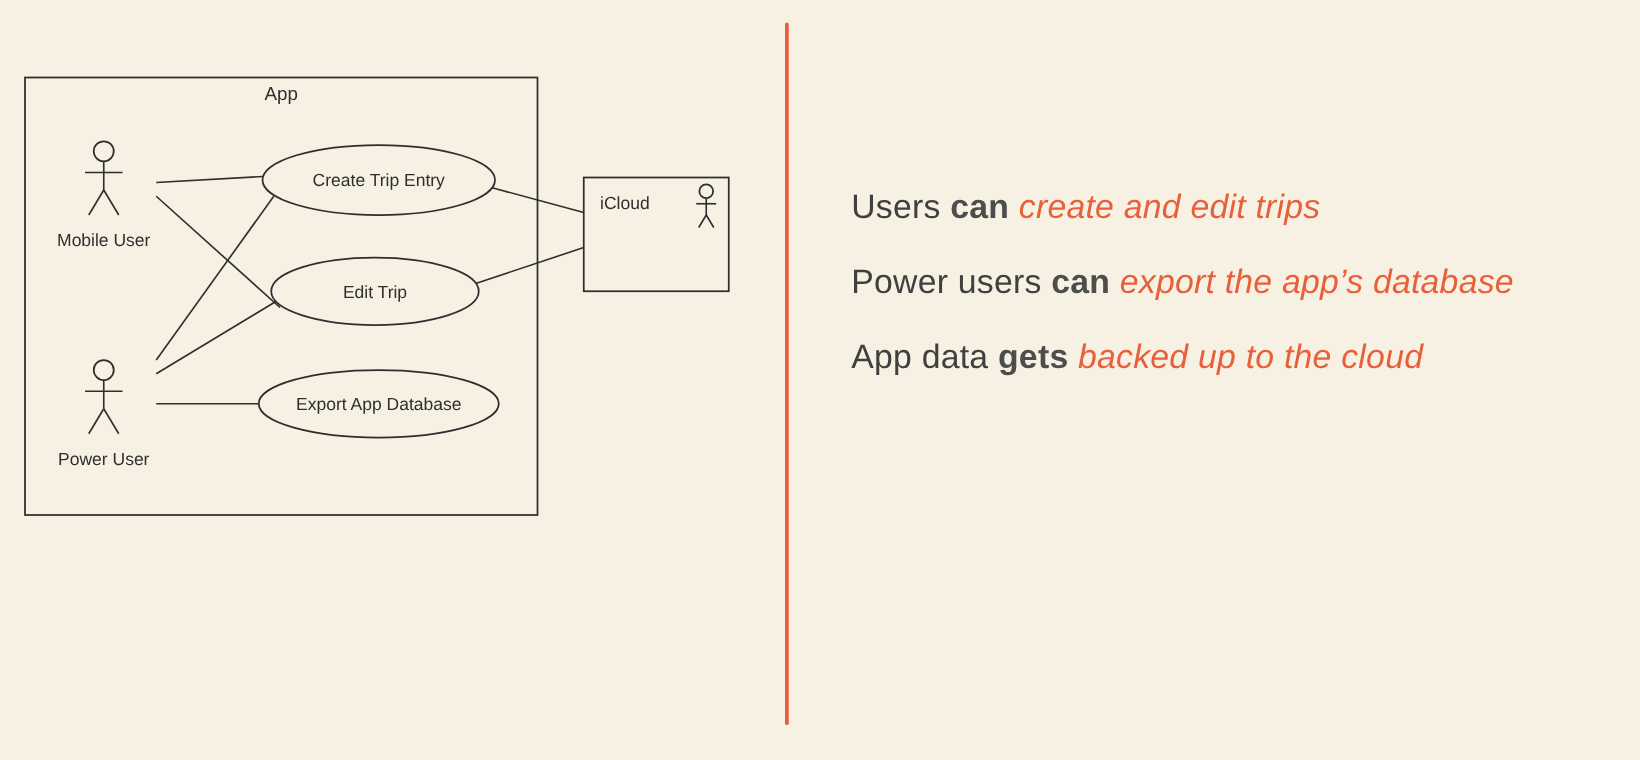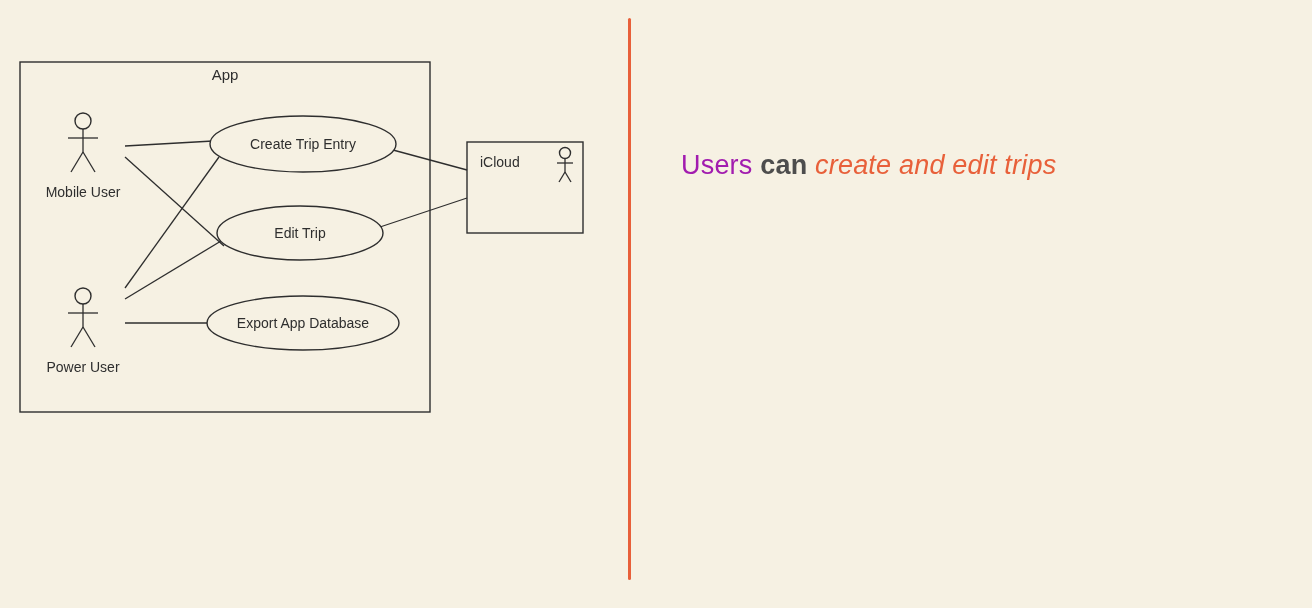--- a/index.html
+++ b/index.html
@@ -52,21 +52,21 @@
     left: 681px;
     top: 150px;
   }
   .note-line {
     font-size: 27px;
     font-weight: 500;
     letter-spacing: 0.2px;
     margin-bottom: 29px;
     white-space: nowrap;
   }
-  .c-blue   { color: #a21caf; }
+  .c-blue   { color: #404040; }
   .c-gray   { color: #4d4d4d; font-weight: bold; }
   .c-orange { color: #e8603a; font-style: italic; }
 </style>
 </head>
 <body>
 
 <div class="canvas">
 
   <svg class="diagram-svg" width="650" height="440" viewBox="0 0 650 440">
 
@@ -118,15 +118,21 @@
       <line x1="565" y1="172" x2="571" y2="182" class="assoc"></line>
     </g>
   </svg>
 
   <div class="divider"></div>
 
   <div class="notes">
     <div class="note-line">
       <span class="c-blue">Users </span><span class="c-gray">can </span><span class="c-orange">create and edit trips</span>
     </div>
+    <div class="note-line">
+      <span class="c-blue">Power users </span><span class="c-gray">can </span><span class="c-orange">export the app’s database</span>
+    </div>
+    <div class="note-line">
+      <span class="c-blue">App data </span><span class="c-gray">gets </span><span class="c-orange">backed up to the cloud</span>
+    </div>
   </div>
 
 </div>
 
 </body></html>

